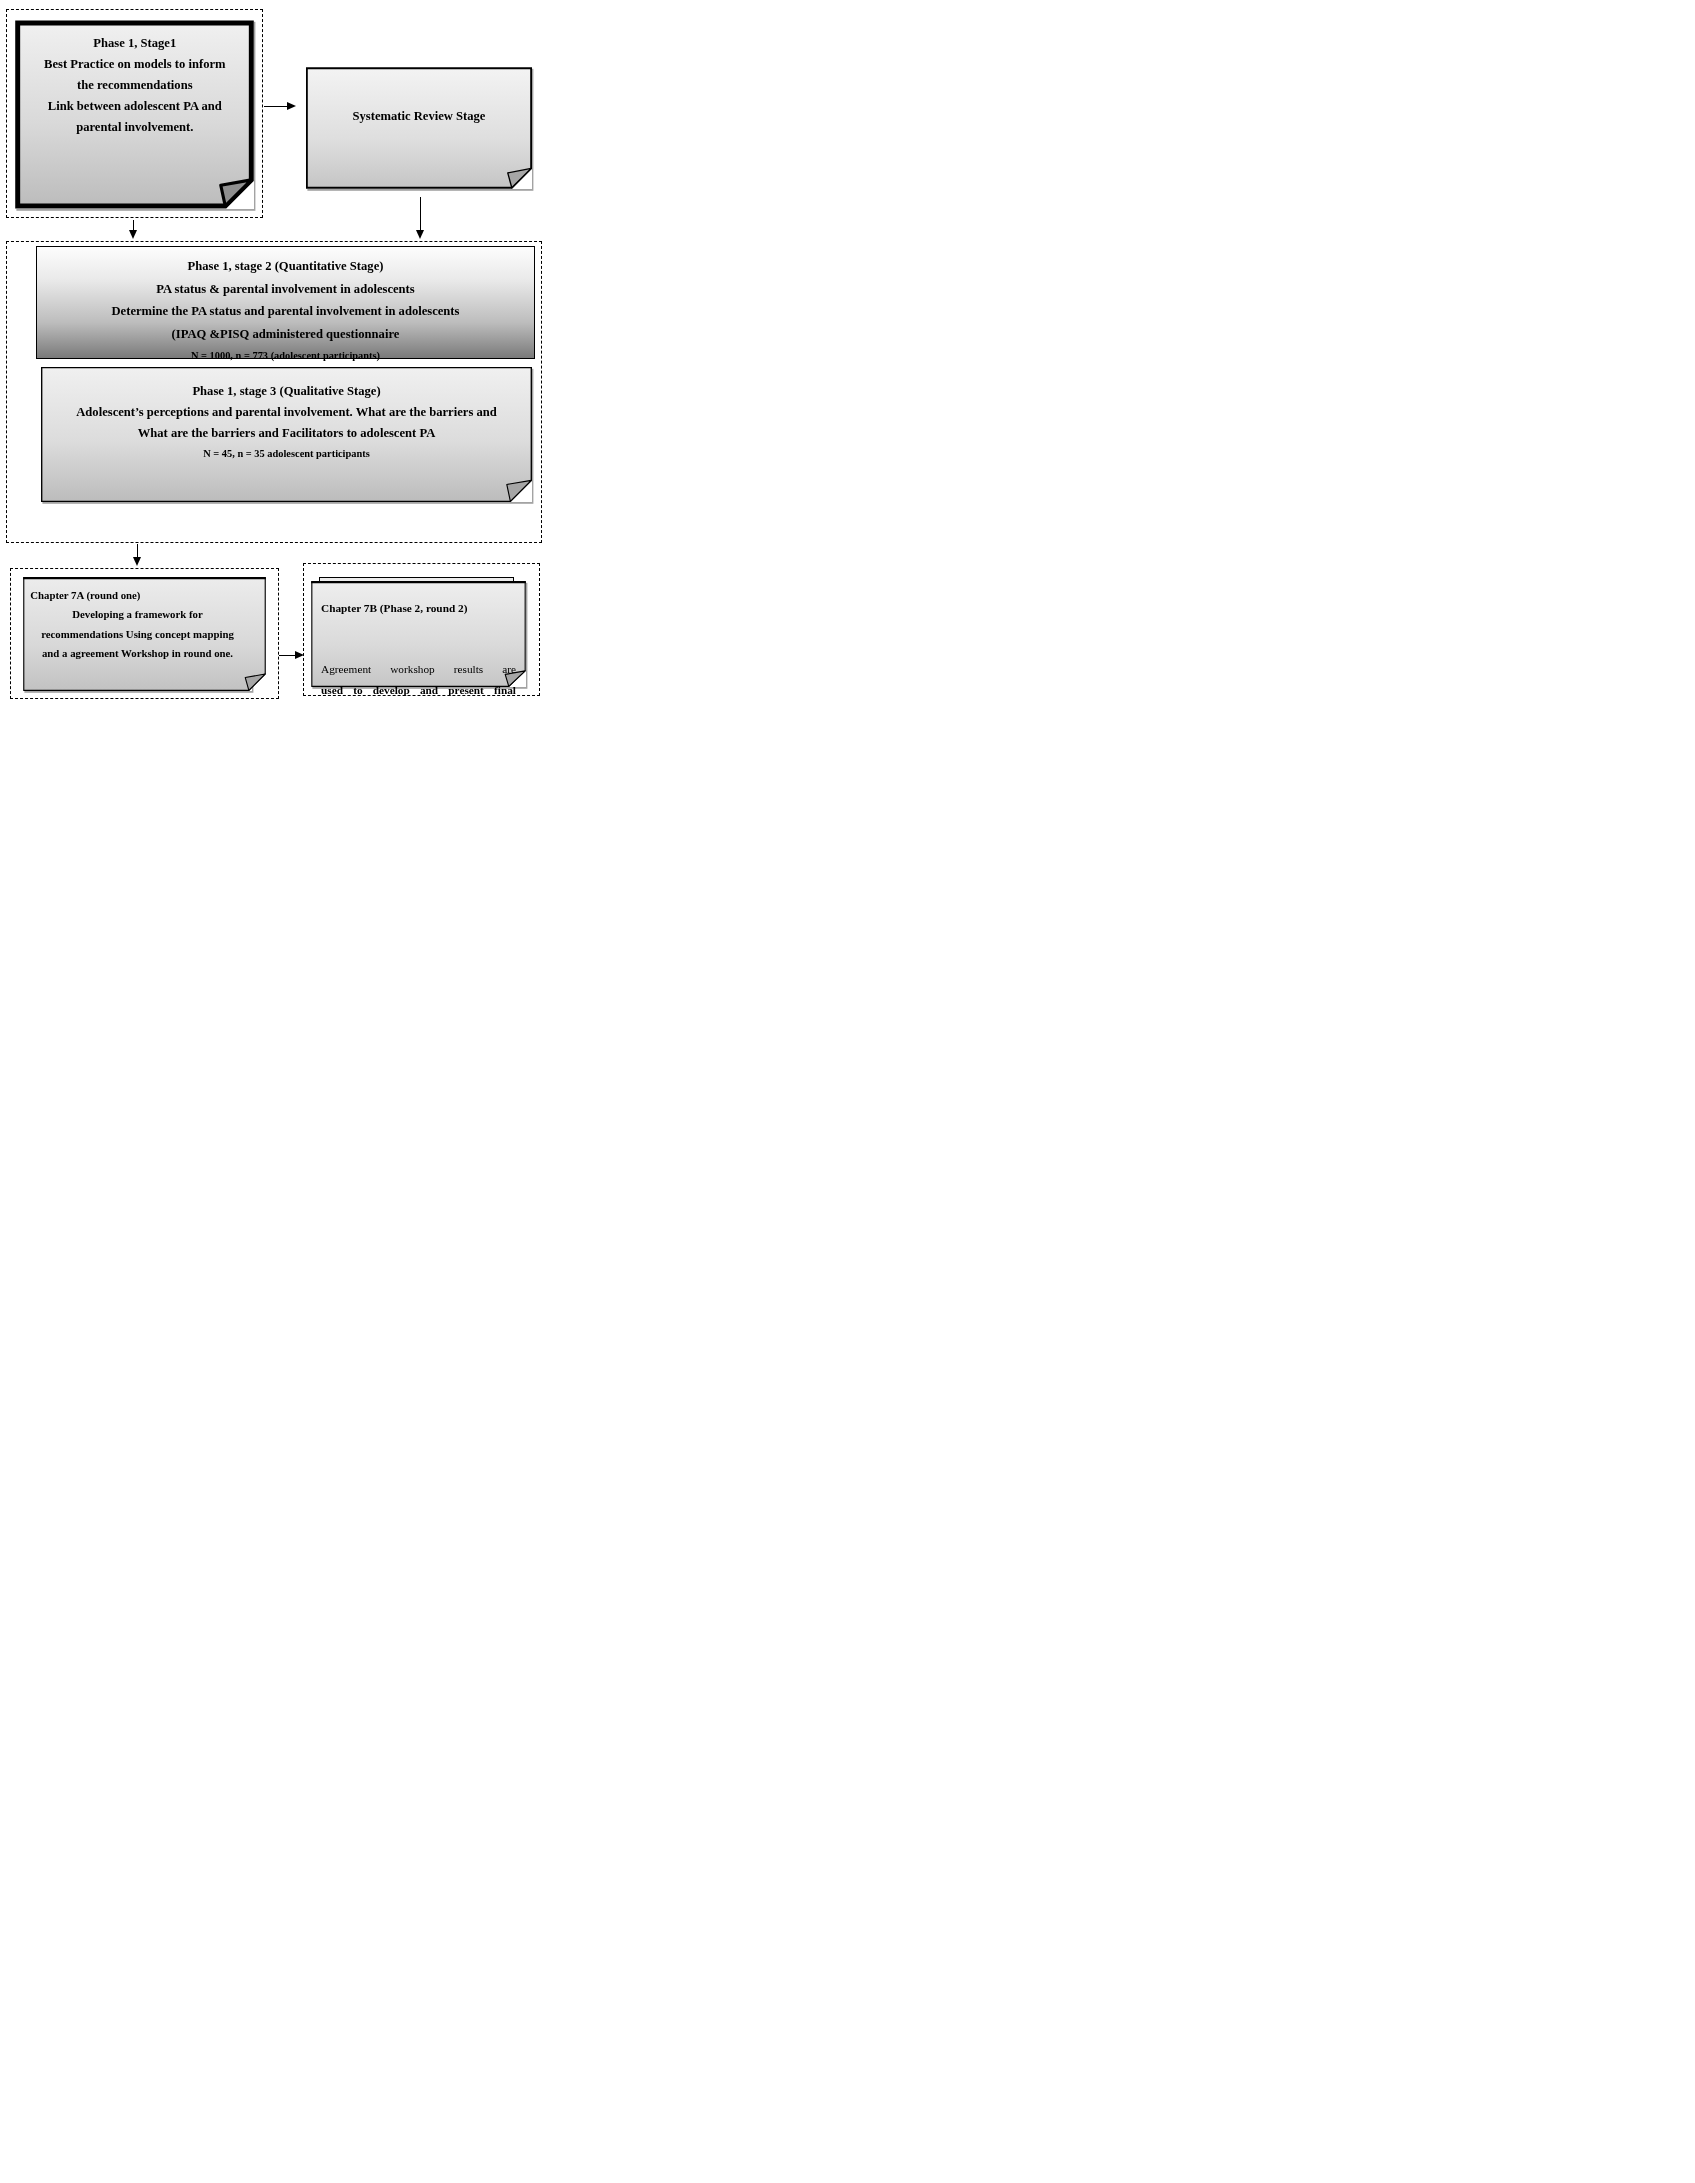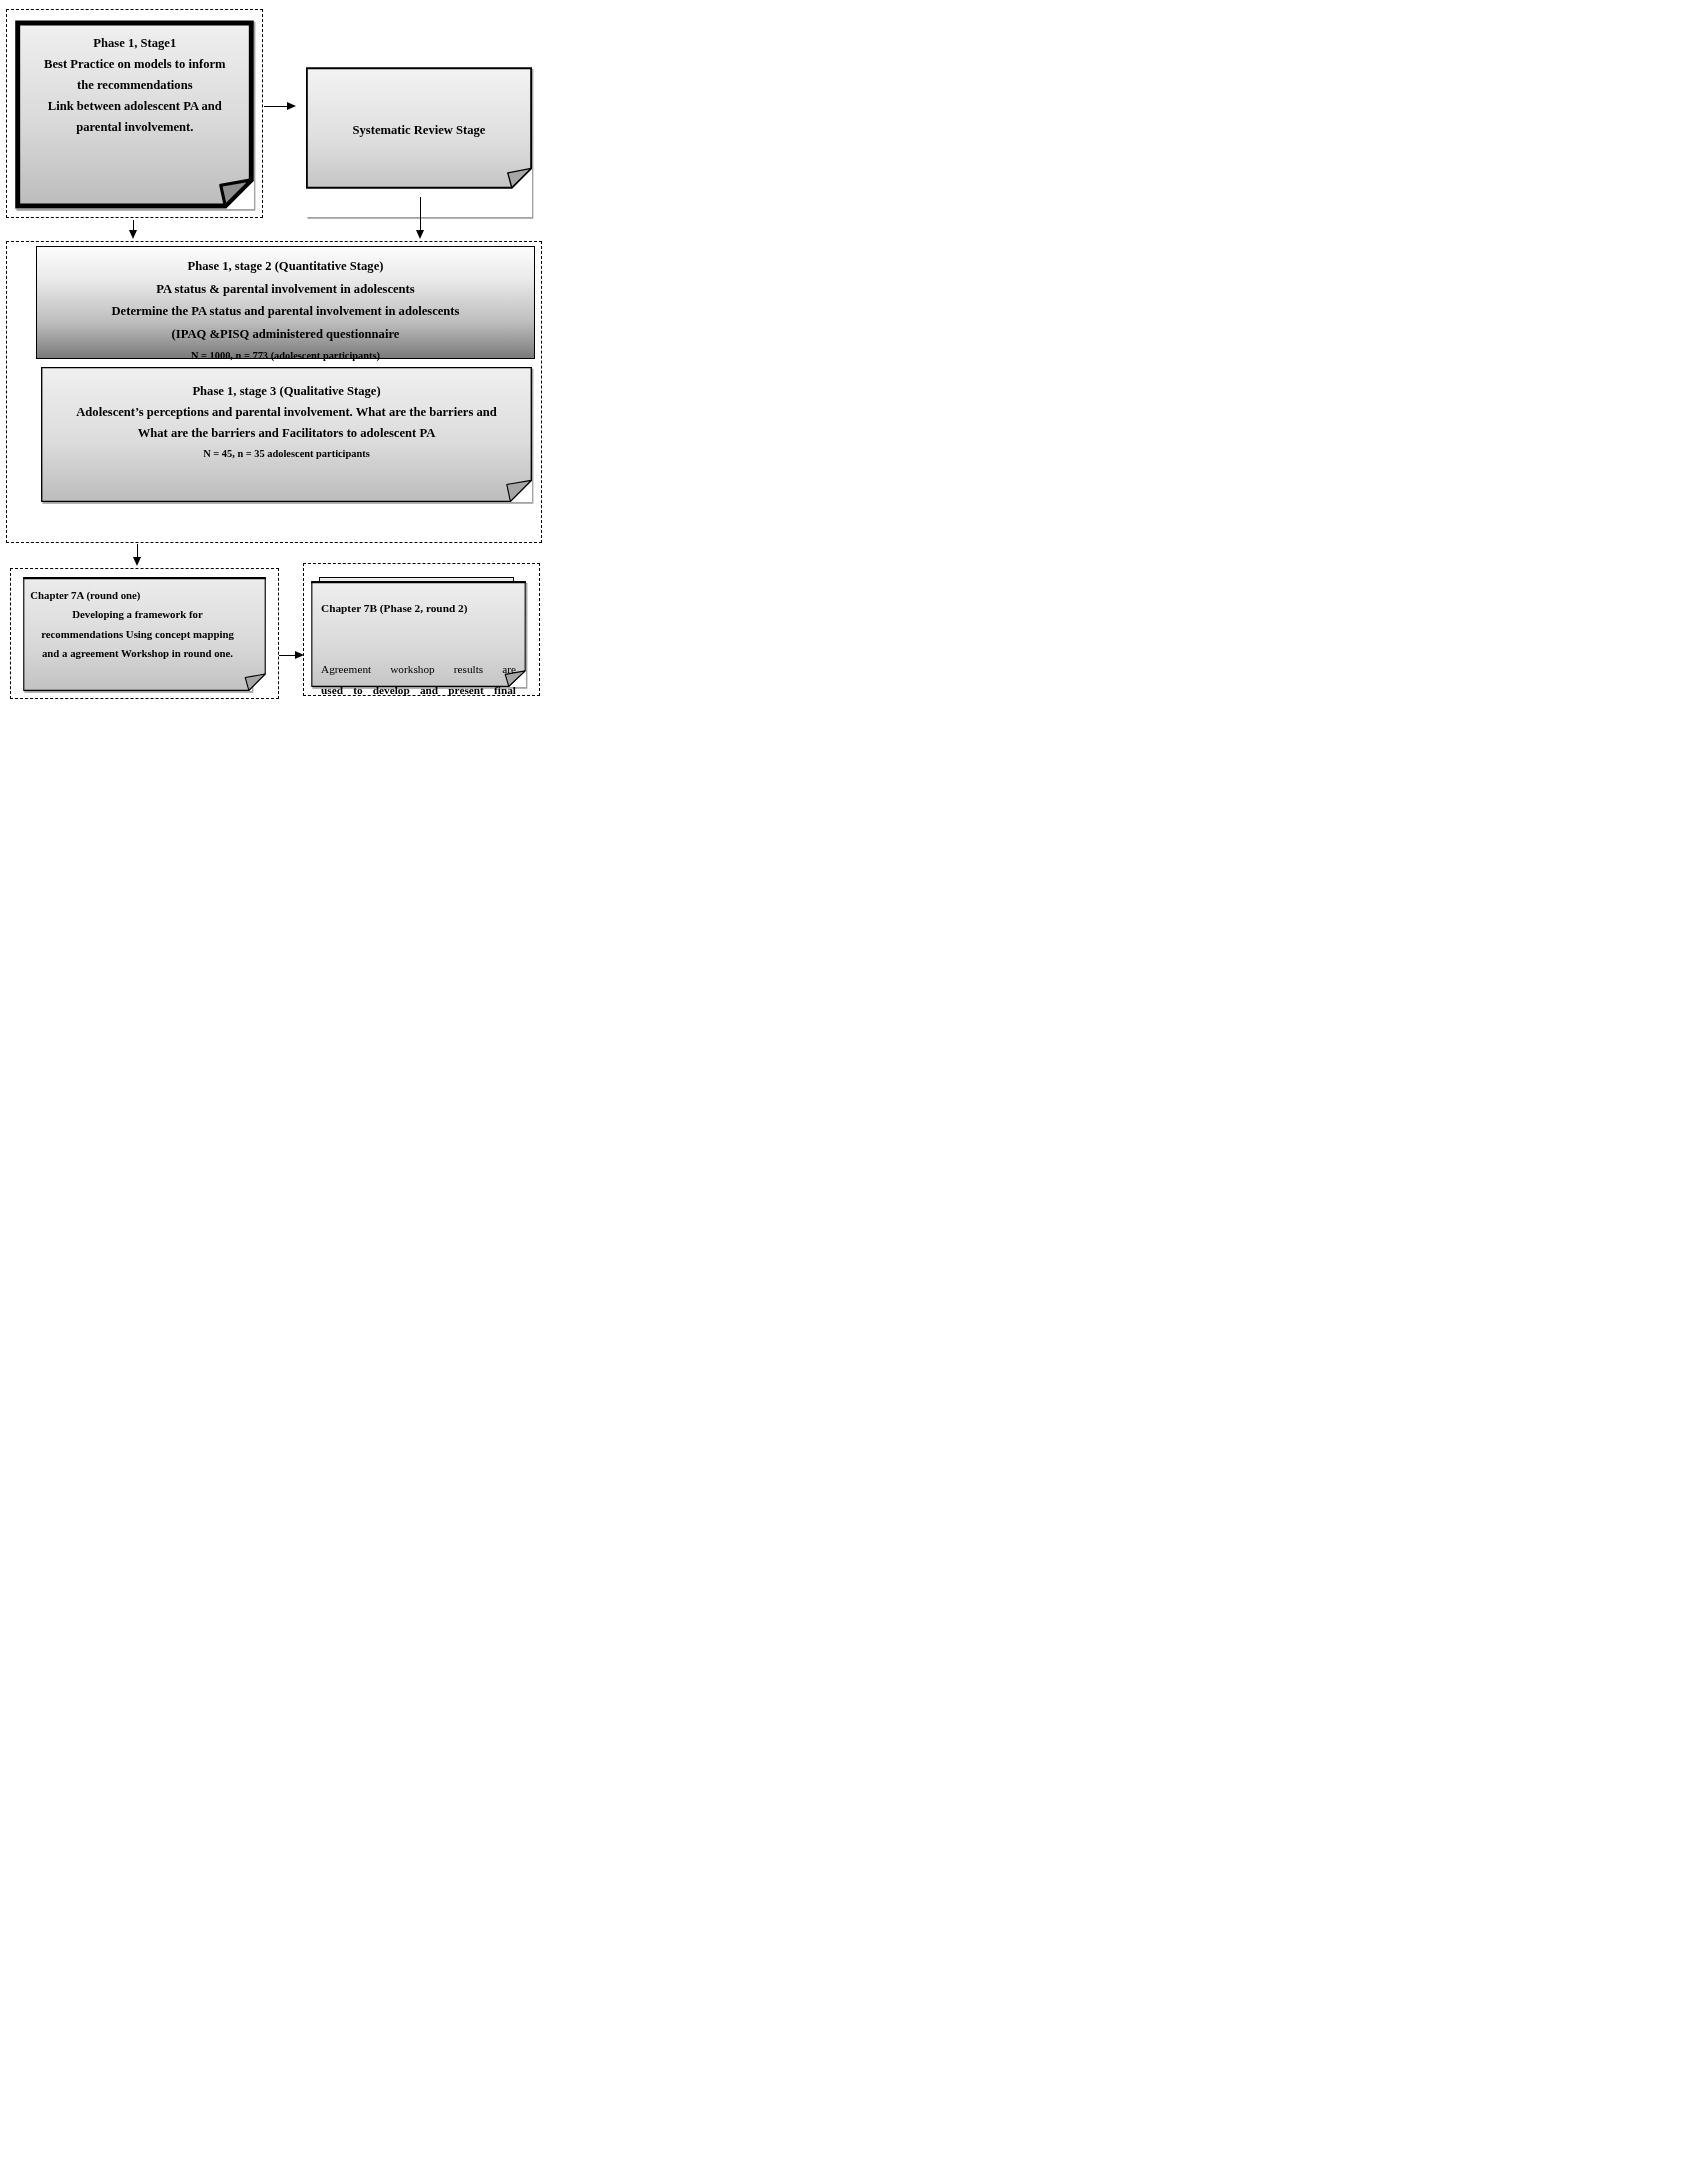--- a/index.html
+++ b/index.html
@@ -78,21 +78,21 @@
       <div class="line">Link between adolescent PA and</div>
       <div class="line">parental involvement.</div>
     </div>
   </div>
 
   <div class="arrow arrow-right" style="left:264px; top:102px; width:32px; height:9px;">
     <div class="shaft" style="width:23.4px;"></div>
     <div class="head" style="left:22.5px;"></div>
   </div>
 
-  <div class="paper shadowed" style="left:306px; top:67px; width:226px; height:150px;">
+  <div class="paper shadowed" style="left:306px; top:67px; width:226px; height:122px;">
     <svg width="226" height="122" viewBox="0 0 503 270">
       <defs>
         <linearGradient id="g2" x1="0" y1="0" x2="0" y2="1">
           <stop offset="0" stop-color="#f3f3f3"></stop>
             <stop offset="0.6" stop-color="#dedede"></stop>
             <stop offset="1" stop-color="#c5c5c5"></stop>
         </linearGradient>
       </defs>
       <path d="M2,2 H501 V225 L458,268 H2 Z" fill="url(#g2)" stroke="#000" stroke-width="4"></path>
       <path d="M458,268 L501,225 L449,235 Z" fill="#a6a6a6" stroke="#000" stroke-width="3" stroke-linejoin="round"></path>

